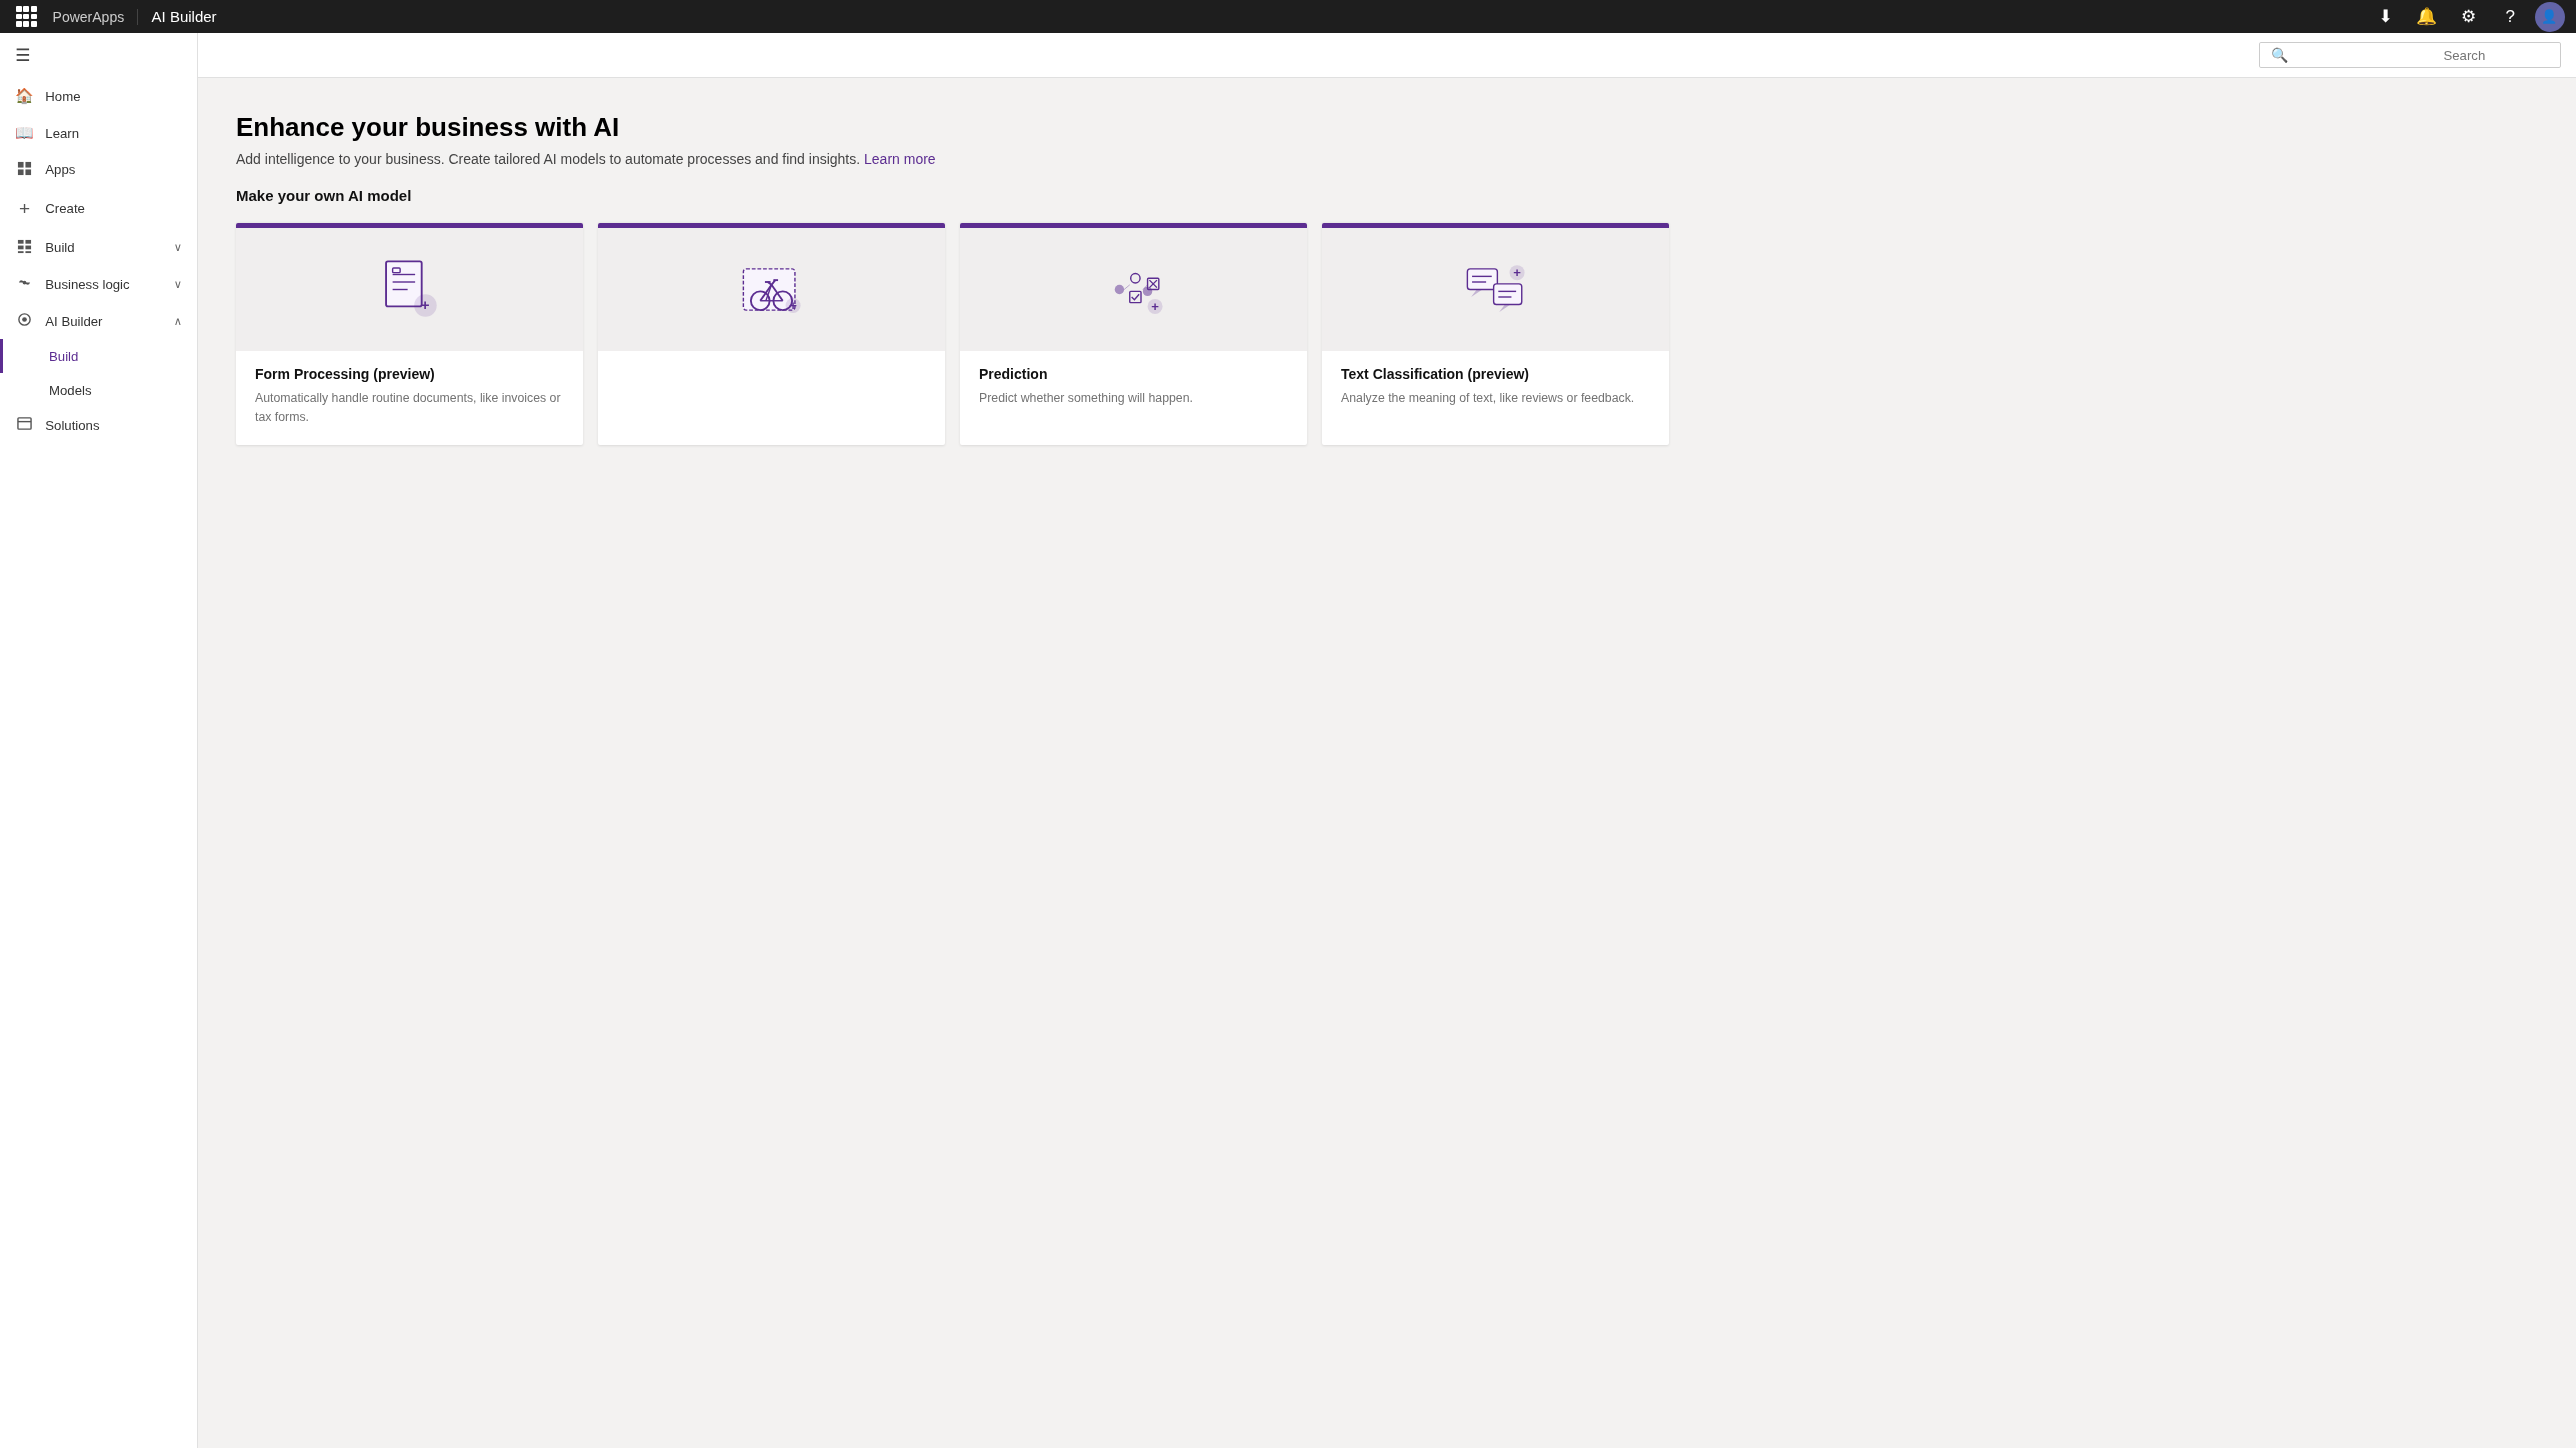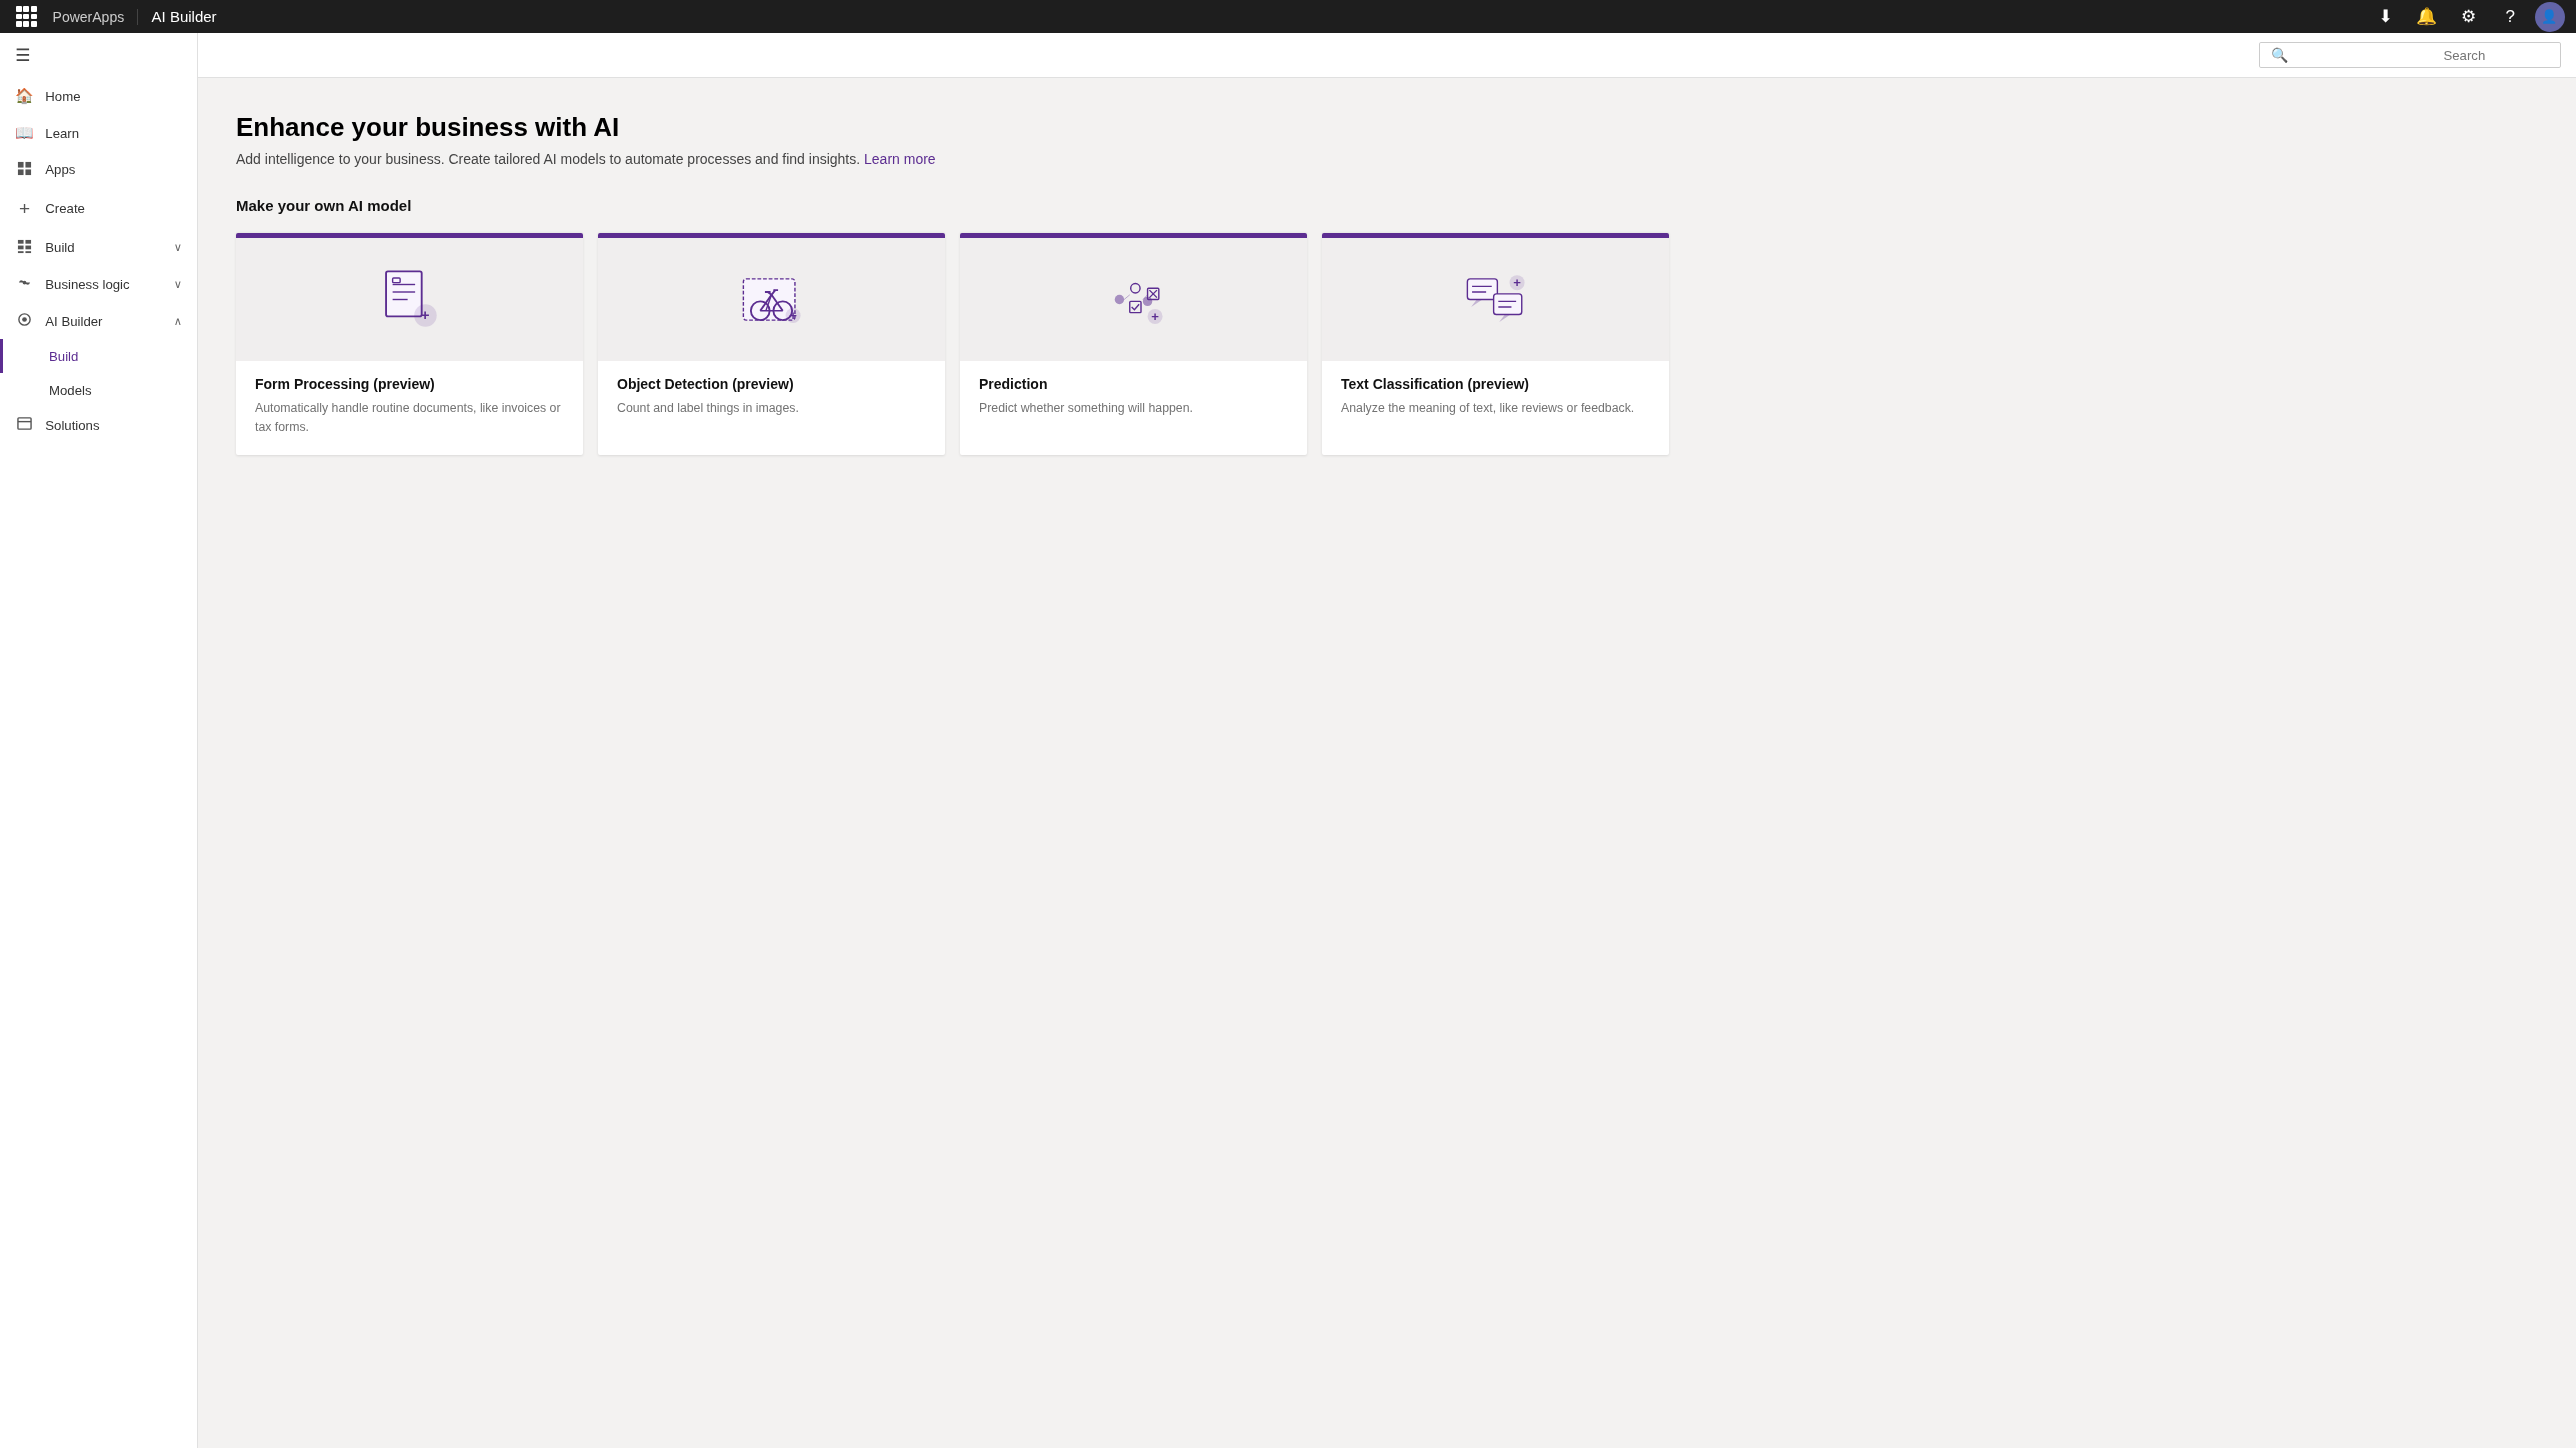--- a/index.html
+++ b/index.html
@@ -175,21 +175,21 @@
     }
     .page-heading {
       font-size: 26px;
       font-weight: 600;
       color: #000000;
       margin-bottom: 8px;
     }
     .page-subtitle {
       font-size: 14px;
       color: #444;
-      margin-bottom: 30px;
+      margin-bottom: 20px;
     }
     .page-subtitle a {
       color: #5c2d91;
       text-decoration: none;
     }
     .section-title {
       font-size: 15px;
       font-weight: 600;
       color: #111;
       margin-bottom: 19px;
@@ -419,24 +419,20 @@
 
                 <line x1="40" y1="35" x2="44" y2="30" stroke="#5c2d91" stroke-width="2"></line>
                 <line x1="42" y1="30" x2="47" y2="30" stroke="#5c2d91" stroke-width="2"></line>
 
                 <line x1="40" y1="35" x2="36" y2="32" stroke="#5c2d91" stroke-width="2"></line>
                 <line x1="33" y1="32" x2="39" y2="32" stroke="#5c2d91" stroke-width="2"></line>
                 <circle cx="63" cy="57" r="8" fill="#5c2d91" opacity="0.15"></circle>
                 <text x="59" y="62" font-size="14" fill="#5c2d91" font-weight="bold">+</text>
               </svg>
             </div>
-            <div class="card-body">
-              <div class="card-title">Object Detection (preview)</div>
-              <div class="card-desc">Count and label things in images.</div>
-            </div>
           </div>
 
           <div class="card">
             <div class="card-top-bar"></div>
             <div class="card-illustration">
               <svg viewBox="0 0 80 80" fill="none" xmlns="http://www.w3.org/2000/svg">
 
                 <circle cx="25" cy="40" r="5" fill="#5c2d91" opacity="0.5"></circle>
                 <circle cx="42" cy="28" r="5" stroke="#5c2d91" stroke-width="1.5" fill="none"></circle>
                 <circle cx="55" cy="42" r="5" fill="#5c2d91" opacity="0.5"></circle>

